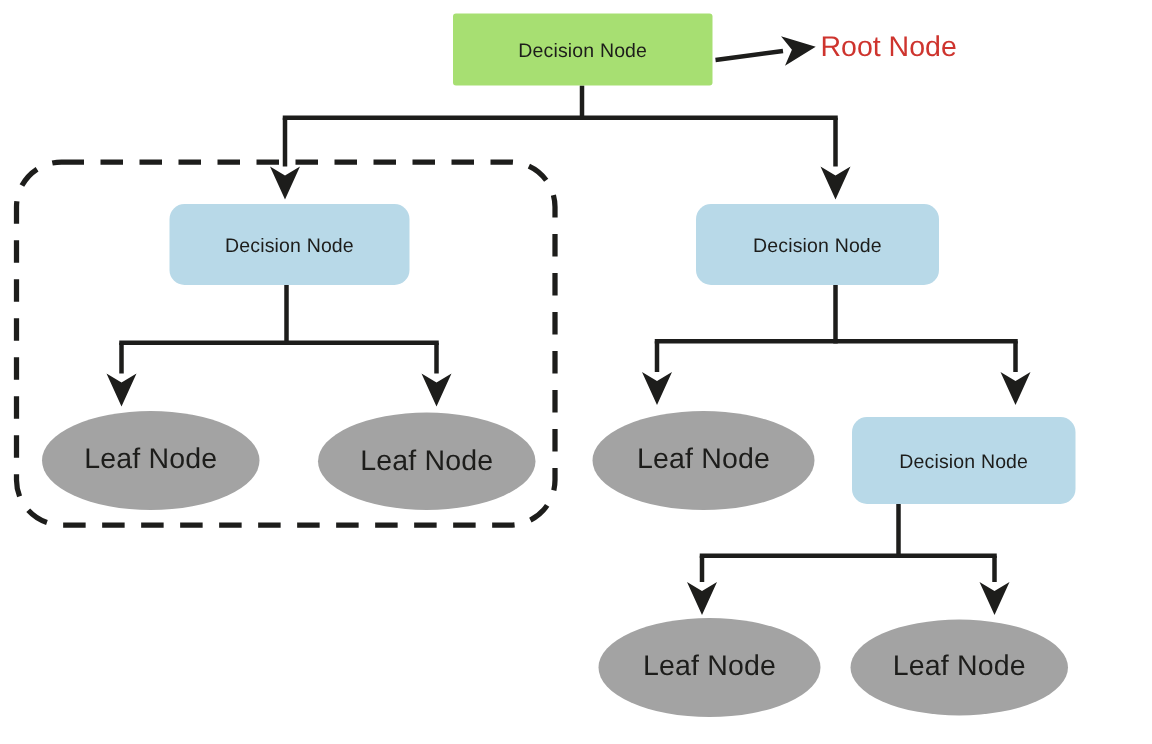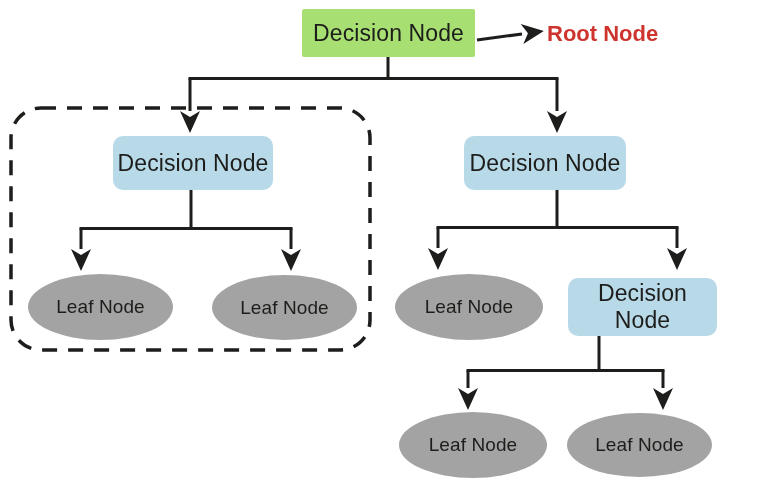--- a/index.html
+++ b/index.html
@@ -15,46 +15,45 @@
     position: absolute;
     left: 0; top: 0;
     width: 768px; height: 496px;
     pointer-events: none;
   }
   .node {
     position: absolute;
     display: flex;
     align-items: center;
     justify-content: center;
-    font-size: 23px;
+    font-size: 13px;
     color: #1d1d1b;
     text-align: center;
     letter-spacing: 0.1px;
     z-index: 2;
   }
   .box-root {
     background: #a7df72;
     border-radius: 2px;
   }
   .box-decision {
     background: #b8d9e8;
     border-radius: 10px;
   }
   .ellipse-leaf {
     background: #a3a3a3;
     border-radius: 50%;
     font-size: 19px;
   }
   .annotation {
     position: absolute;
-    font-size: 22px;
+    font-size: 19px;
     color: #ce342e;
     white-space: nowrap;
     z-index: 2;
-    font-weight: bold;
   }
   
   #root-decision-node   { left: 302px; top:   9px; width: 173px; height: 48px; }
   #left-decision-node   { left: 113px; top: 136px; width: 160px; height: 54px; }
   #right-decision-node  { left: 464px; top: 136px; width: 162px; height: 54px; }
   #nested-decision-node { left: 568px; top: 278px; width: 149px; height: 58px; }
   #left-leaf-node-1     { left:  28px; top: 274px; width: 145px; height: 66px; }
   #left-leaf-node-2     { left: 212px; top: 275px; width: 145px; height: 65px; }
   #right-leaf-node      { left: 395px; top: 274px; width: 148px; height: 66px; }
   #nested-leaf-node-1   { left: 399px; top: 412px; width: 148px; height: 66px; }

